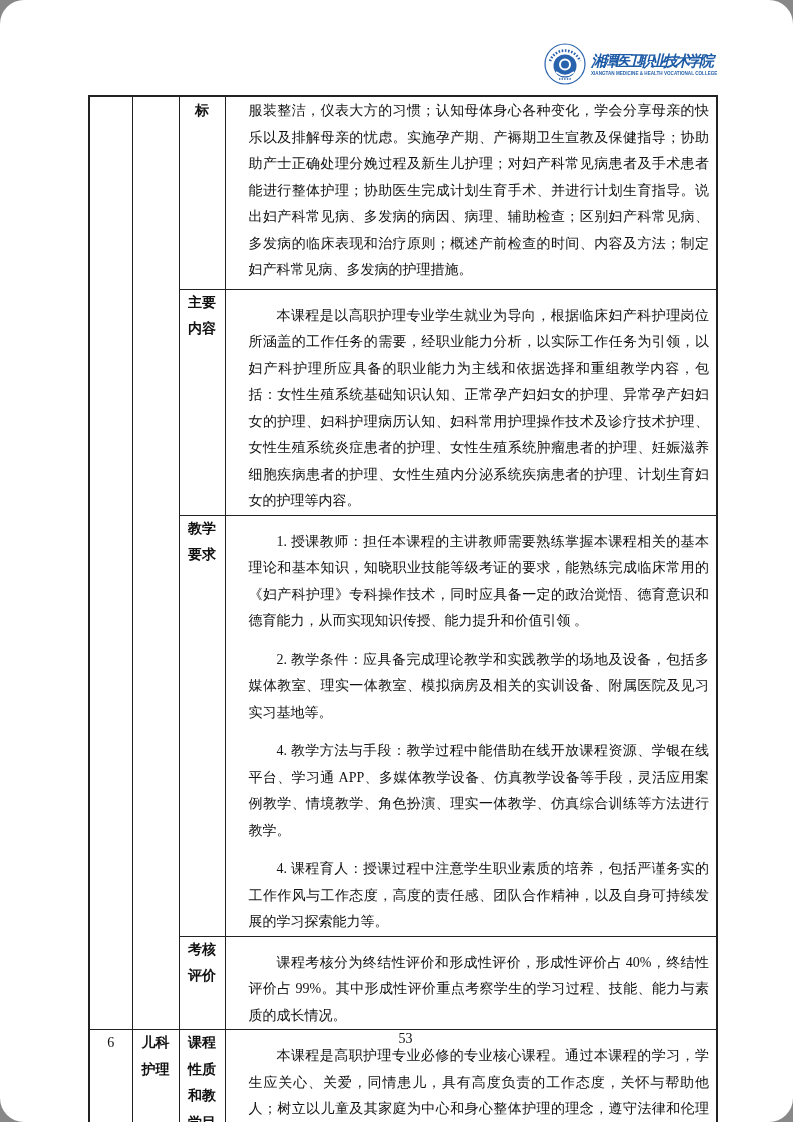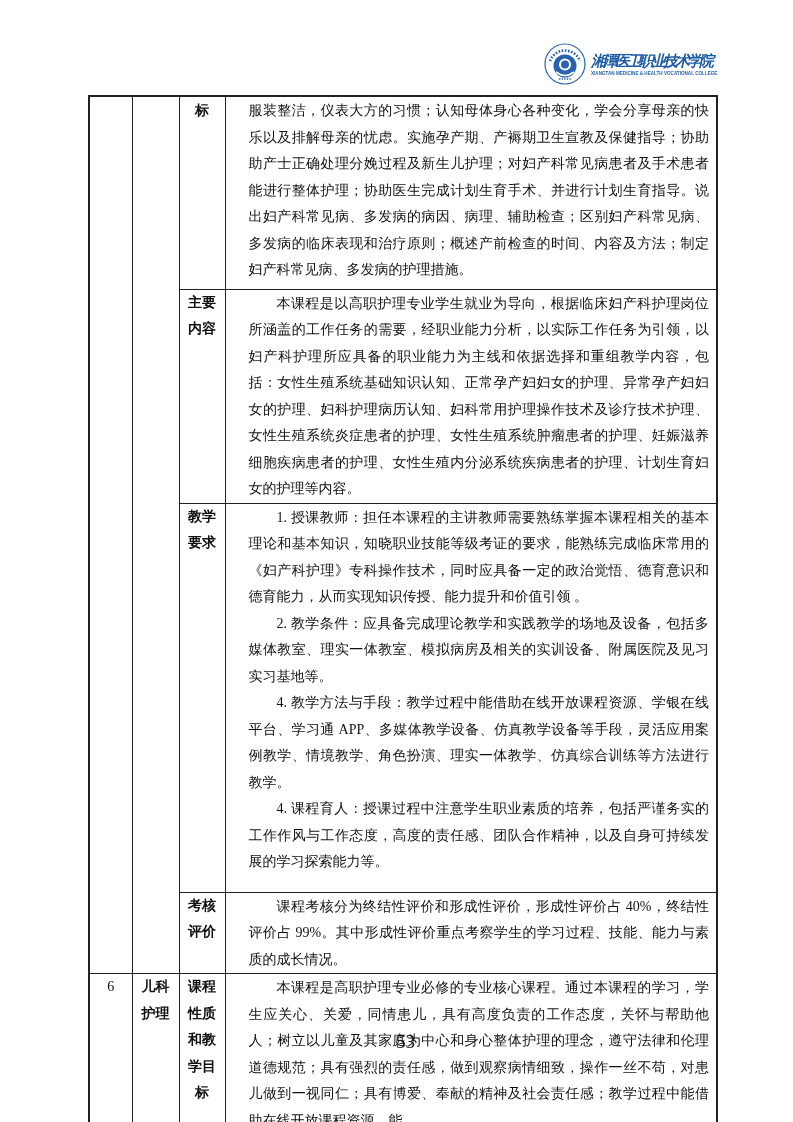--- a/index.html
+++ b/index.html
@@ -6,20 +6,21 @@
   html, body { background: #888; }
   .page {
     position: relative;
     width: 793px;
     height: 1122px;
     margin: 0 auto;
     background: #ffffff;
     font-family: "Liberation Serif", "DejaVu Serif", serif;
     color: #111;
     overflow: hidden;
+    border-radius: 24px;
   }
 
   
   .logo-wrap {
     position: absolute;
     left: 544px;
     top: 43px;
     display: flex;
     align-items: center;
   }
@@ -80,30 +81,30 @@
     text-align: center;
     vertical-align: middle;
     white-space: pre-line;
     font-family: Liberation Mono, monospace;
   }
   td.content {
     padding: 1px 7px 0 23px;
     text-align: justify;
   }
   td.content p { text-align: justify; }
-  p.indent { text-indent: 2em; }
+  p.indent { text-indent: 2em; margin-top: 12px; }
   p.noindent { text-indent: 0; }
 
   
   .page-number {
     position: absolute;
     left: 0; right: 0;
     top: 1031px;
     text-align: center;
-    font-size: 19px;
+    font-size: 14px;
     color: #111;
     margin-left: 18px;
   }
 </style>
 </head>
 <body>
 
 <div class="page">
 
   <div class="logo-wrap">

